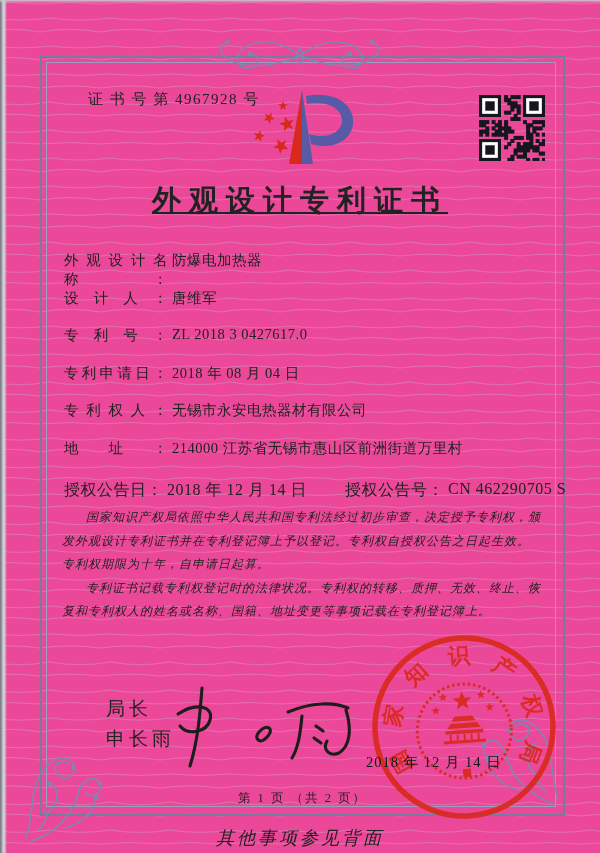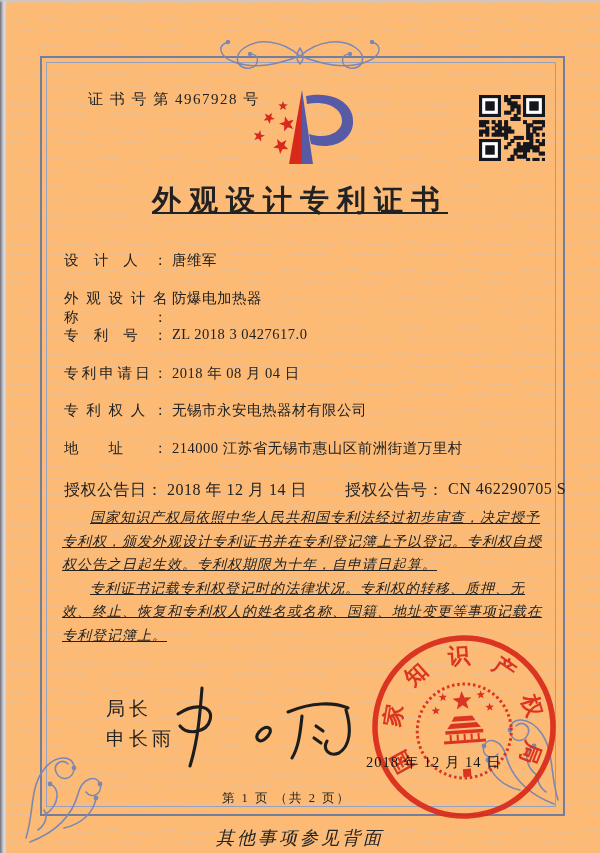--- a/index.html
+++ b/index.html
@@ -1,16 +1,16 @@
 <!DOCTYPE html>
 <html><head>
 <meta charset="utf-8">
 <style>
   html,body{margin:0;padding:0;background:#e8e8e8;}
-  .cert{position:relative;width:600px;height:853px;margin:0 auto;background:#fdba74;
+  .cert{position:relative;width:600px;height:853px;margin:0 auto;background:#ec4899;
         overflow:hidden;font-family:"Liberation Serif",serif;color:#222;}
   svg{display:block;}
   .bg-guilloche{position:absolute;left:0;top:0;z-index:0;}
   .edge-left{position:absolute;left:0;top:0;bottom:0;width:7px;z-index:6;
      background:linear-gradient(90deg,#6e6f78 0,#a9aab2 2px,#dcdcdf 4px,rgba(220,220,223,0) 7px);}
   .edge-top{position:absolute;left:0;top:0;right:0;height:3px;z-index:6;
      background:linear-gradient(180deg,#c9c9ce 0,rgba(201,201,206,0) 3px);}
   .frame-outer{position:absolute;left:40px;top:56px;width:521px;height:756px;
      border:2px solid #737e9f;z-index:1;}
   .frame-inner{position:absolute;left:46px;top:62px;width:508px;height:743px;
@@ -23,30 +23,30 @@
      font-weight:bold;letter-spacing:8px;z-index:3;text-decoration:underline;}
   .fields{position:absolute;left:64px;top:251px;width:480px;z-index:3;}
   .frow{height:37.6px;display:flex;align-items:flex-start;font-size:14.5px;letter-spacing:.5px;}
   .flabel{display:inline-block;width:104px;text-align:justify;text-align-last:justify;
      text-justify:inter-character;flex:0 0 104px;}
   .fvalue{margin-left:4px;}
   .grant-row{position:absolute;left:64px;top:480px;display:flex;font-size:16px;
      letter-spacing:.5px;z-index:3;}
   .grant-row .flabel{width:auto;flex:none;text-align-last:auto;}
   .g2{margin-left:38px;}
-  .body-text{position:absolute;left:62px;top:506px;width:480px;font-size:14px;
-     line-height:23.5px;font-style:italic;letter-spacing:1px;z-index:3;text-decoration:underline;}
+  .body-text{position:absolute;left:62px;top:506px;width:480px;font-size:12px;
+     line-height:23.5px;font-style:italic;letter-spacing:1px;z-index:3;}
   .body-text p{margin:0;text-indent:2em;}
   .signer{position:absolute;left:106px;top:694px;font-size:19px;letter-spacing:4px;
      line-height:30px;z-index:3;}
   .signature{position:absolute;left:162px;top:678px;z-index:4;}
   .seal{position:absolute;left:366px;top:632px;z-index:3;opacity:.92;}
   .seal-date{position:absolute;left:366px;top:753px;font-size:14.5px;letter-spacing:1px;
      color:#161616;z-index:4;}
-  .page-num{position:absolute;left:24px;top:790px;width:525px;text-align:center;
+  .page-num{position:absolute;left:40px;top:790px;width:525px;text-align:center;
      font-size:12.5px;letter-spacing:2px;z-index:3;}
   .back-note{position:absolute;left:0;top:826px;width:100%;text-align:center;font-size:18px;
      font-style:italic;letter-spacing:3px;z-index:3;}
 </style>
 </head>
 <body>
 
 <div class="cert">
   <svg class="bg-guilloche" id="bgGuilloche" width="600" height="853">
       <path d="M-10,4 q30,-3.0 60,0 q30,-3.0 60,0 q30,-3.0 60,0 q30,-3.0 60,0 q30,-3.0 60,0 q30,-3.0 60,0 q30,-3.0 60,0 q30,-3.0 60,0 q30,-3.0 60,0 q30,-3.0 60,0 q30,-3.0 60,0" stroke="#c2cdde" stroke-width="0.7" fill="none" opacity="0.45" transform="translate(-10,0)"></path>
@@ -295,26 +295,26 @@
       <rect x="50.285714285714285" y="6.285714285714286" width="9.428571428571429" height="9.428571428571429" fill="#16161f"></rect>
       <rect x="0" y="44" width="22" height="22" fill="#16161f"></rect>
       <rect x="3.142857142857143" y="47.14285714285714" width="15.714285714285714" height="15.714285714285714" fill="#fff"></rect>
       <rect x="6.285714285714286" y="50.285714285714285" width="9.428571428571429" height="9.428571428571429" fill="#16161f"></rect>
     </svg>
 
   <div class="title">外观设计专利证书</div>
 
   <div class="fields" id="fieldRows">
       <div class="frow">
+        <span class="flabel">外观设计名称：</span>
+        <span class="fvalue">防爆电加热器</span>
+      </div>
+      <div class="frow">
         <span class="flabel">设计人：</span>
         <span class="fvalue">唐维军</span>
-      </div>
-      <div class="frow">
-        <span class="flabel">外观设计名称：</span>
-        <span class="fvalue">防爆电加热器</span>
       </div>
       <div class="frow">
         <span class="flabel">专利号：</span>
         <span class="fvalue">ZL 2018 3 0427617.0</span>
       </div>
       <div class="frow">
         <span class="flabel">专利申请日：</span>
         <span class="fvalue">2018 年 08 月 04 日</span>
       </div>
       <div class="frow">

